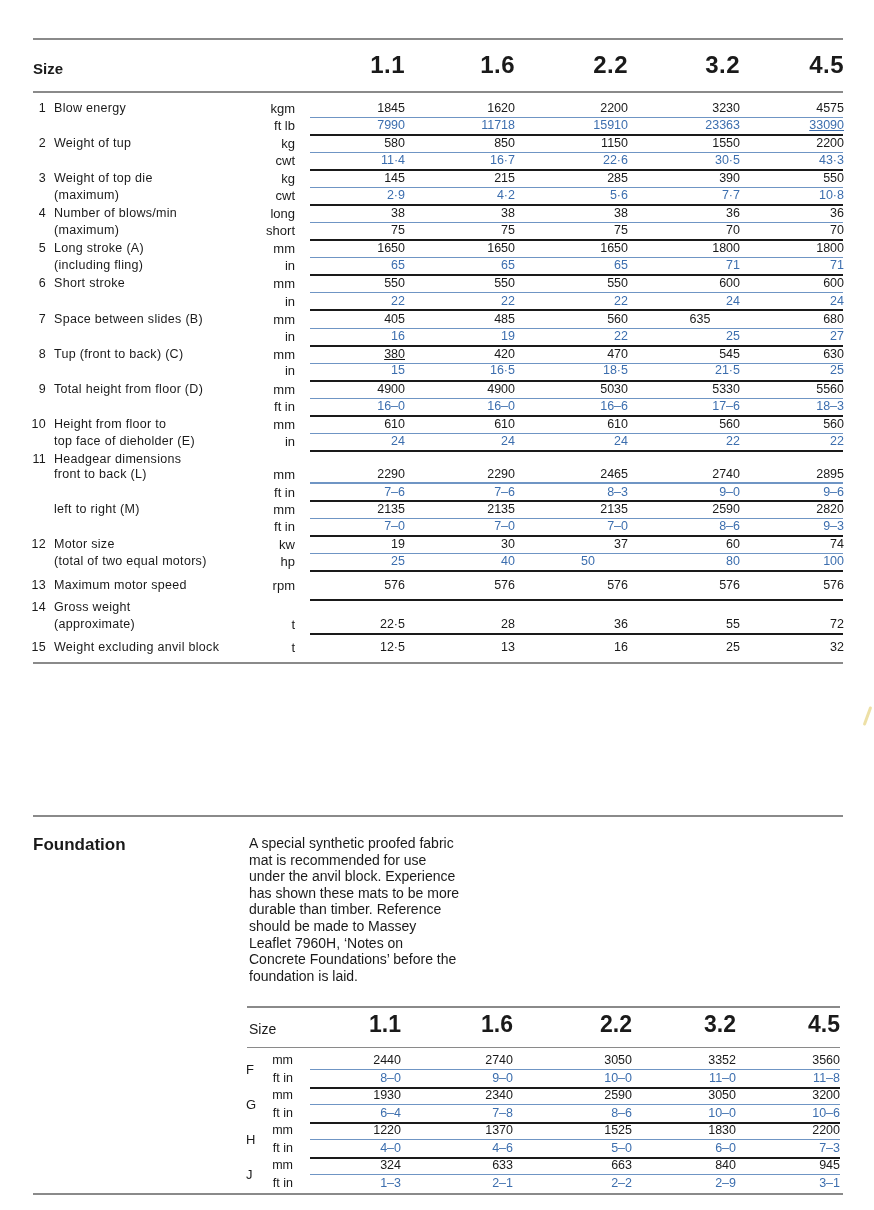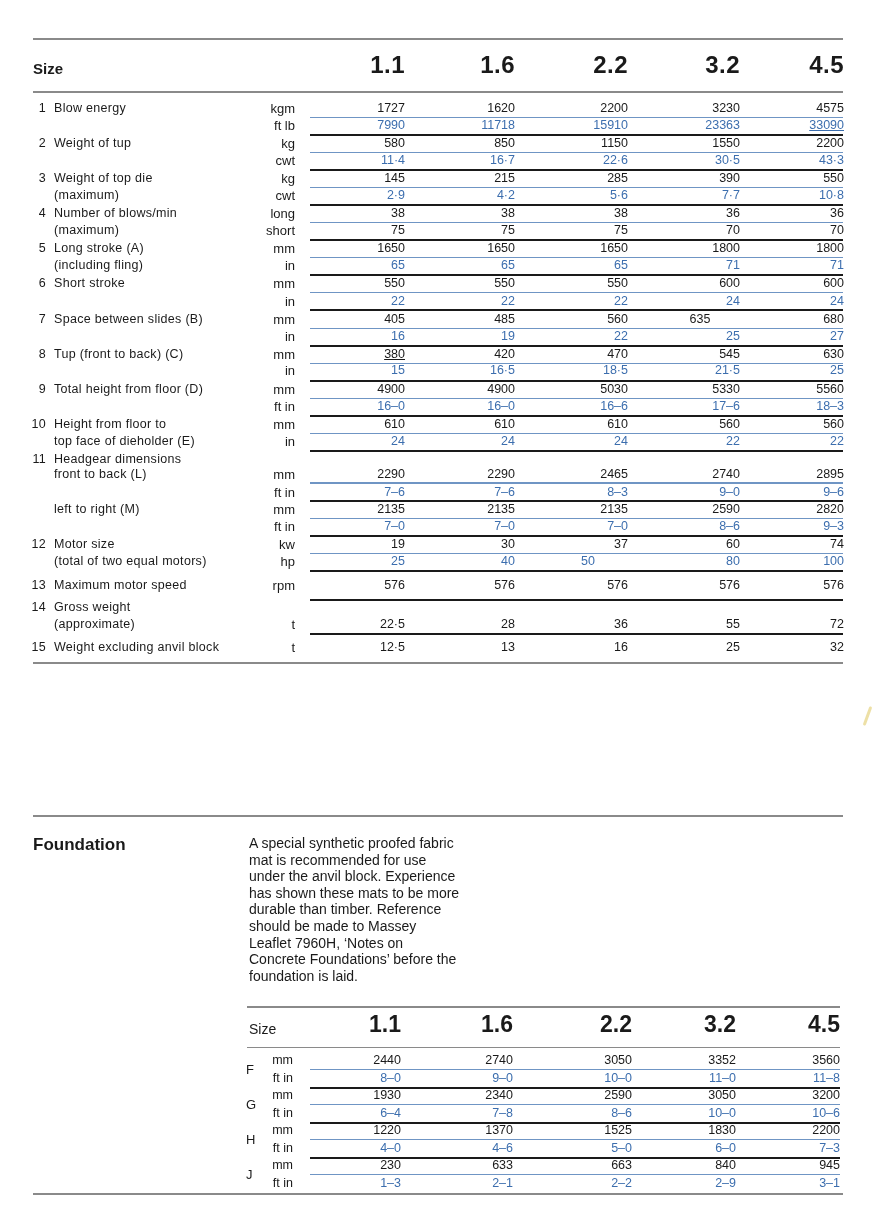--- a/index.html
+++ b/index.html
@@ -39,21 +39,21 @@
     <div class="abs size-label" style="left: 33px; top: 60px;">Size</div>
     <div class="abs size-head" style="left: 325px; top: 51px;">1.1</div>
     <div class="abs size-head" style="left: 435px; top: 51px;">1.6</div>
     <div class="abs size-head" style="left: 548px; top: 51px;">2.2</div>
     <div class="abs size-head" style="left: 660px; top: 51px;">3.2</div>
     <div class="abs size-head" style="left: 764px; top: 51px;">4.5</div>
     <div class="rule gray-rule" style="left: 33px; top: 91px; width: 810px;"></div>
     <div class="abs lbl" style="left: 24px; top: 101px; width: 22px; text-align: right;">1</div>
     <div class="abs lbl" style="left: 54px; top: 101px;">Blow energy</div>
     <div class="abs unit" style="left: 235px; top: 101px;">kgm</div>
-    <div class="abs val" style="left: 325px; top: 101px;">1727</div>
+    <div class="abs val" style="left: 325px; top: 101px;">1845</div>
     <div class="abs val" style="left: 435px; top: 101px;">1620</div>
     <div class="abs val" style="left: 548px; top: 101px;">2200</div>
     <div class="abs val" style="left: 660px; top: 101px;">3230</div>
     <div class="abs val" style="left: 764px; top: 101px;">4575</div>
     <div class="rule blue-rule" style="left: 310px; top: 117px; width: 533px;"></div>
     <div class="abs unit" style="left: 235px; top: 118px;">ft lb</div>
     <div class="abs val blue" style="left: 325px; top: 118px;">7990</div>
     <div class="abs val blue" style="left: 435px; top: 118px;">11718</div>
     <div class="abs val blue" style="left: 548px; top: 118px;">15910</div>
     <div class="abs val blue" style="left: 660px; top: 118px;">23363</div>
@@ -345,21 +345,21 @@
     <div class="abs val blue" style="left: 321px; top: 1141px;">4–0</div>
     <div class="abs val blue" style="left: 433px; top: 1141px;">4–6</div>
     <div class="abs val blue" style="left: 552px; top: 1141px;">5–0</div>
     <div class="abs val blue" style="left: 656px; top: 1141px;">6–0</div>
     <div class="abs val blue" style="left: 760px; top: 1141px;">7–3</div>
     <div class="rule blue-rule" style="left: 310px; top: 1139px; width: 530px;"></div>
     <div class="rule black-rule" style="left: 310px; top: 1157px; width: 530px;"></div>
     <div class="abs fletter" style="left: 246px; top: 1167px;">J</div>
     <div class="abs funit" style="left: 253px; top: 1158px;">mm</div>
     <div class="abs funit" style="left: 253px; top: 1176px;">ft in</div>
-    <div class="abs val" style="left: 321px; top: 1158px;">230</div>
+    <div class="abs val" style="left: 321px; top: 1158px;">324</div>
     <div class="abs val" style="left: 433px; top: 1158px;">633</div>
     <div class="abs val" style="left: 552px; top: 1158px;">663</div>
     <div class="abs val" style="left: 656px; top: 1158px;">840</div>
     <div class="abs val" style="left: 760px; top: 1158px;">945</div>
     <div class="abs val blue" style="left: 321px; top: 1176px;">1–3</div>
     <div class="abs val blue" style="left: 433px; top: 1176px;">2–1</div>
     <div class="abs val blue" style="left: 552px; top: 1176px;">2–2</div>
     <div class="abs val blue" style="left: 656px; top: 1176px;">2–9</div>
     <div class="abs val blue" style="left: 760px; top: 1176px;">3–1</div>
     <div class="rule blue-rule" style="left: 310px; top: 1174px; width: 530px;"></div>

